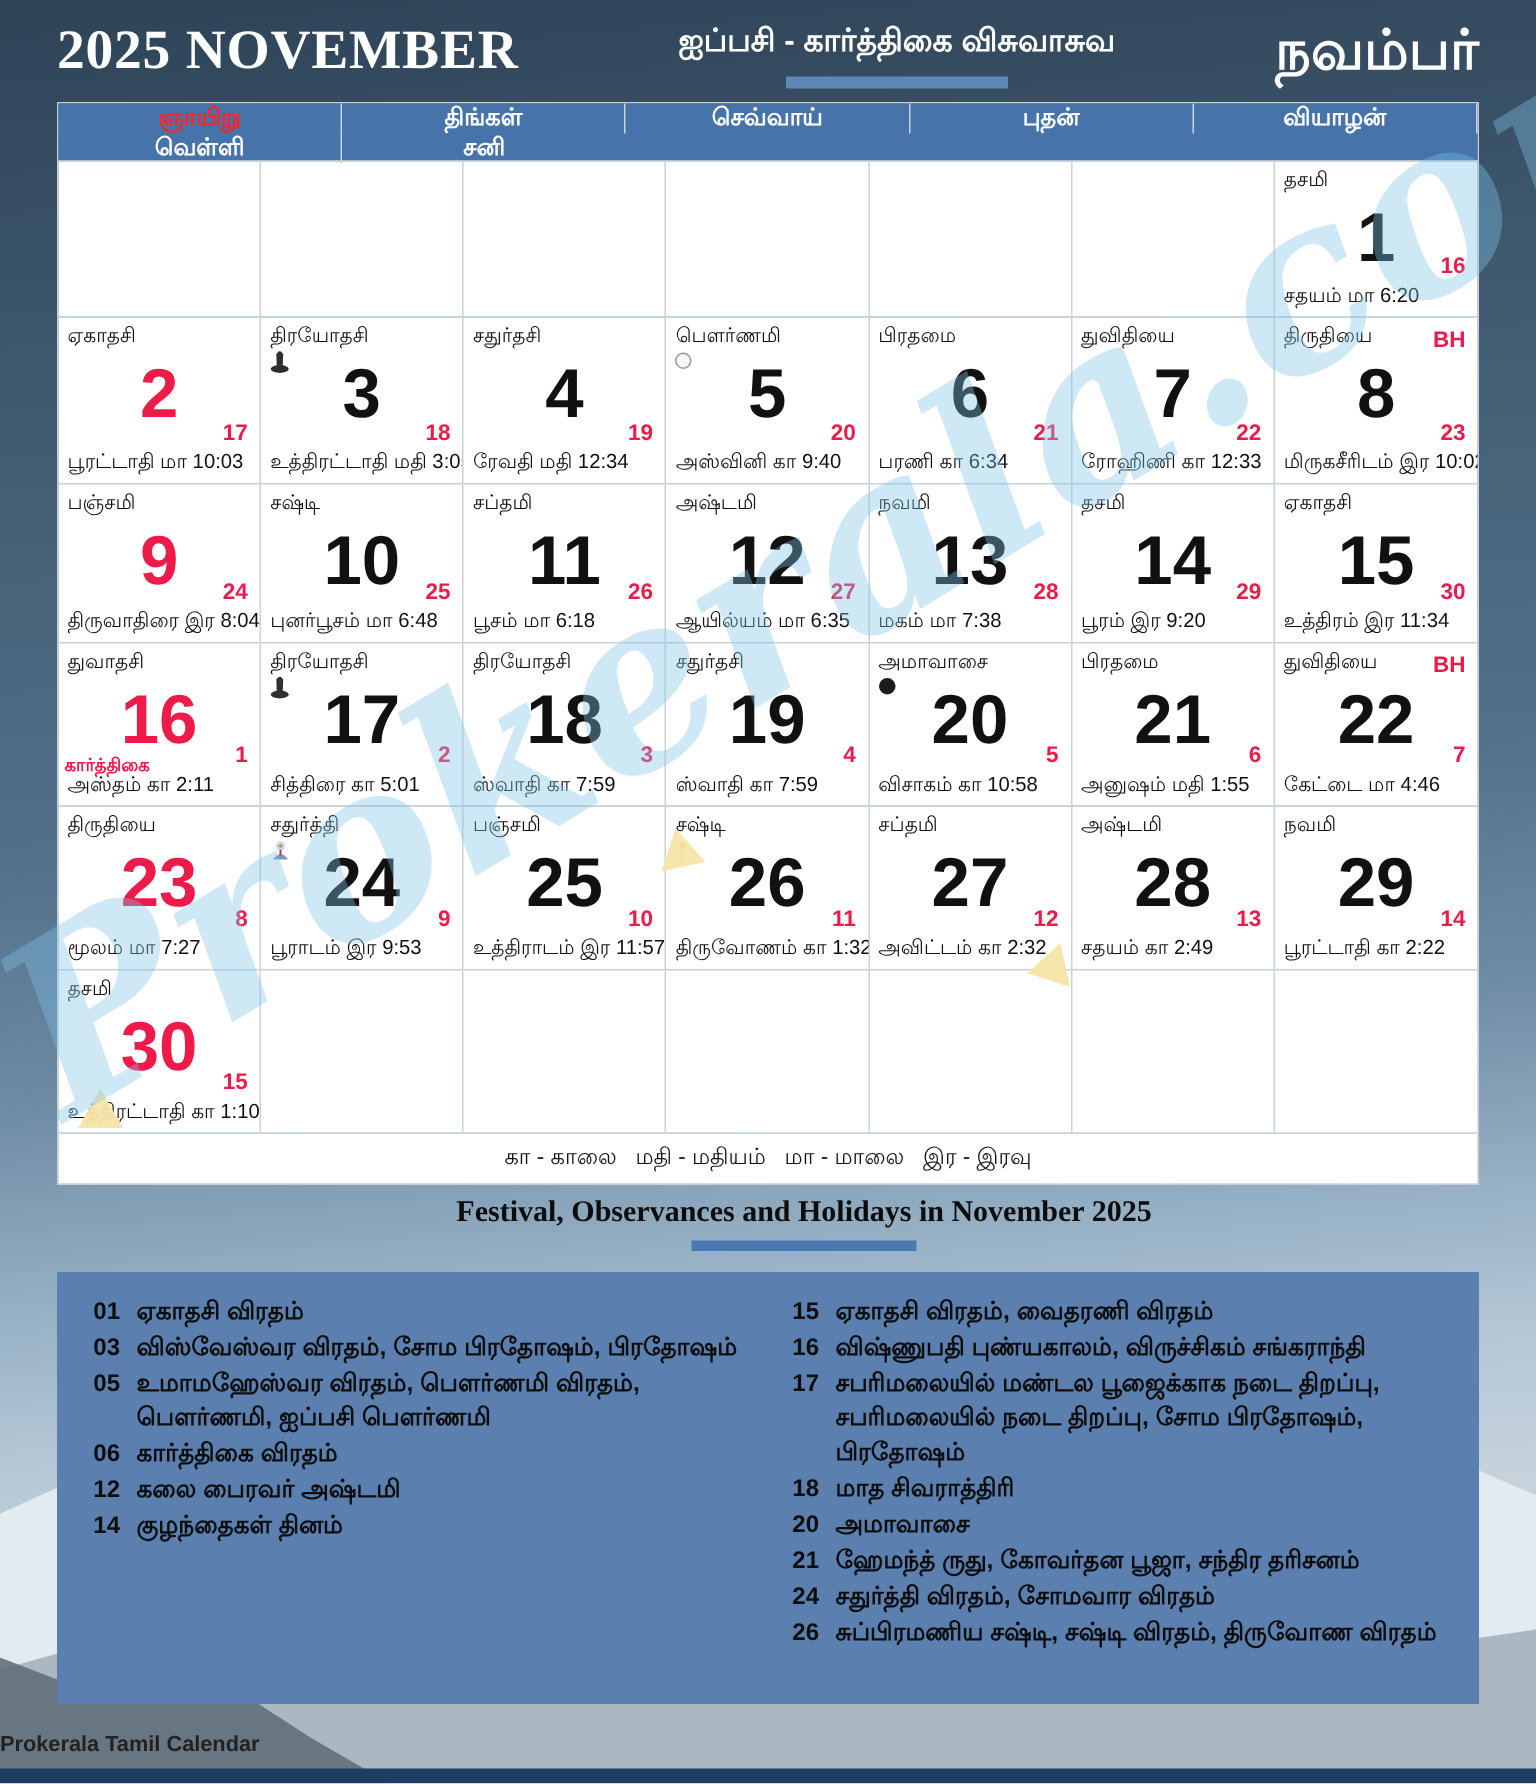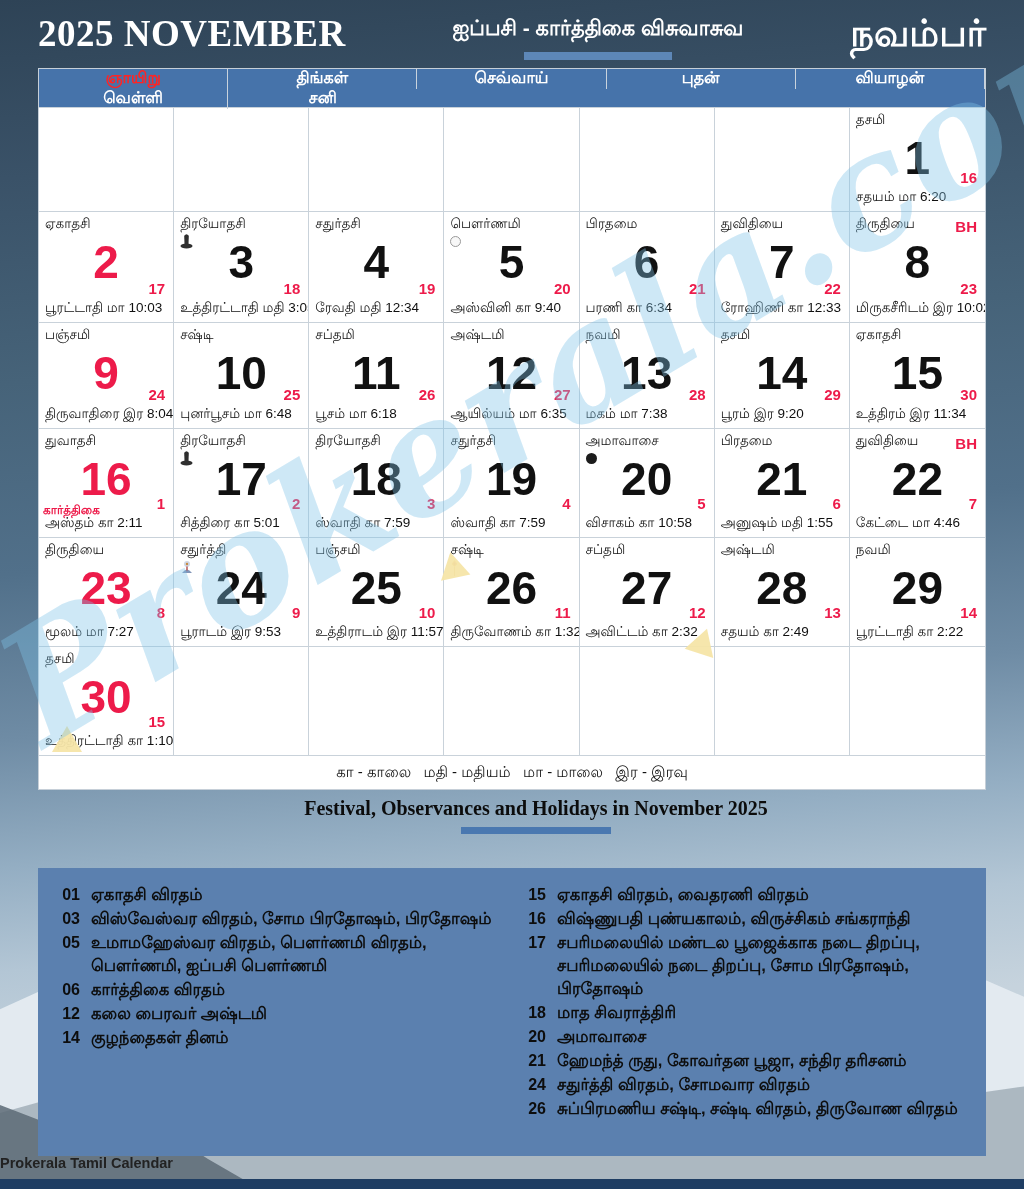--- a/index.html
+++ b/index.html
@@ -52,21 +52,21 @@
   .tri{position:absolute;width:0;height:0;border-left:15px solid transparent;border-right:15px solid transparent;
     border-bottom:26px solid #f6e5a8;z-index:4;opacity:.95;pointer-events:none;}
   .tri.t1{left:52px;top:726px;}
   .tri.t2{left:688px;top:628px;transform:rotate(18deg);}
   .tri.t3{left:438px;top:552px;transform:rotate(-12deg);}
 
   
   .fest-head{position:absolute;top:797px;left:0;width:100%;text-align:center;z-index:2;padding-left:24px;}
   .fest-title{font-family:"Liberation Serif", serif;font-weight:700;font-size:20px;color:#0c0c0c;}
   .fest-bar{width:150px;height:7px;background:#4a78b0;margin:7px auto 0;}
-  .fest-panel{position:absolute;top:868px;left:38px;width:948px;height:288px;background:#5b80af;z-index:2;
+  .fest-panel{position:absolute;top:848px;left:38px;width:948px;height:288px;background:#5b80af;z-index:2;
     box-sizing:border-box;padding:15px 8px;display:flex;}
   .fest-col{width:50%;padding:0 8px;box-sizing:border-box;}
   .fest-item{display:flex;margin-bottom:1px;}
   .fest-day{min-width:26px;margin-right:11px;font-size:16px;font-weight:700;color:#0d0d0d;line-height:23px;text-align:right;}
   .fest-text{flex:1;font-size:16.5px;font-weight:600;color:#0d0d0d;line-height:23px;}
 
   .foot{position:absolute;top:1155px;left:0;width:100%;text-align:left;font-size:14.5px;font-weight:700;color:#222;z-index:2;}
   .bottom-bar{position:absolute;bottom:0;left:0;width:100%;height:10px;background:#1e3d63;z-index:2;}
 </style>
 </head>

